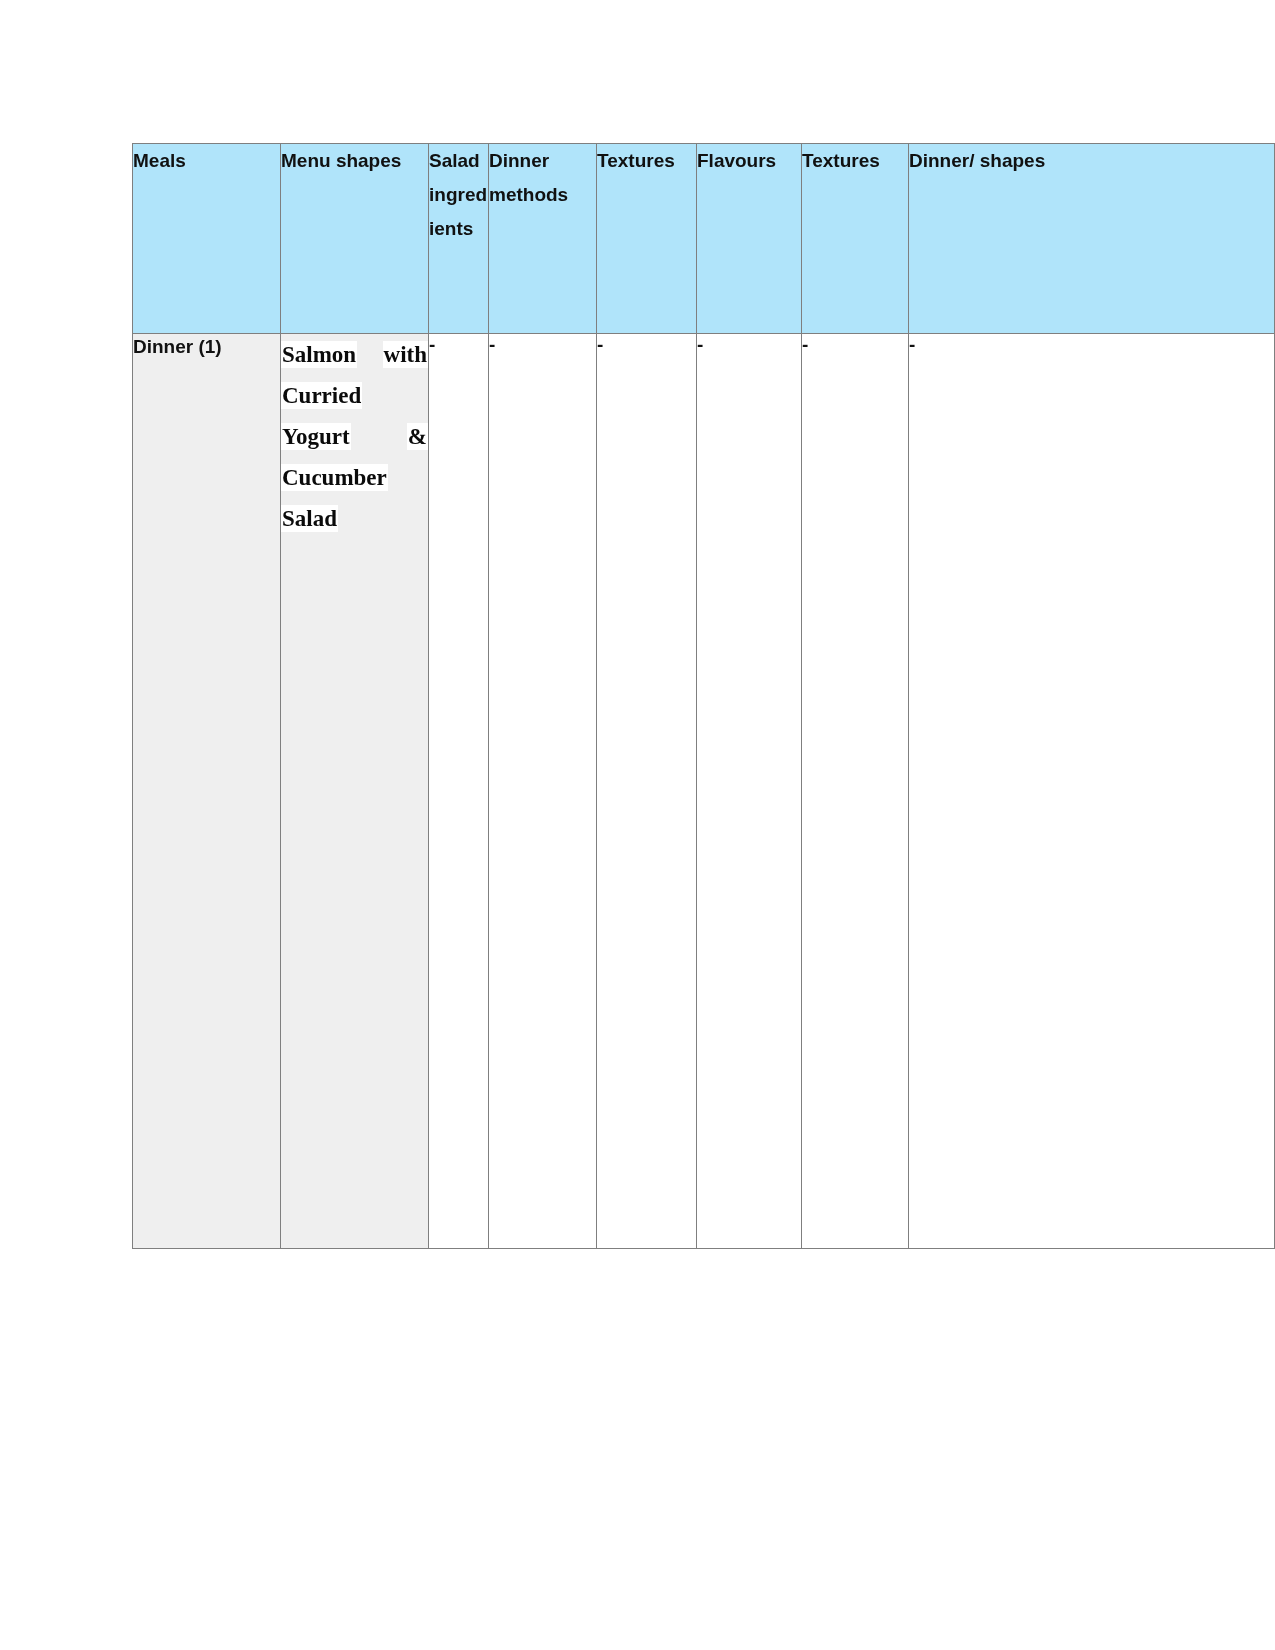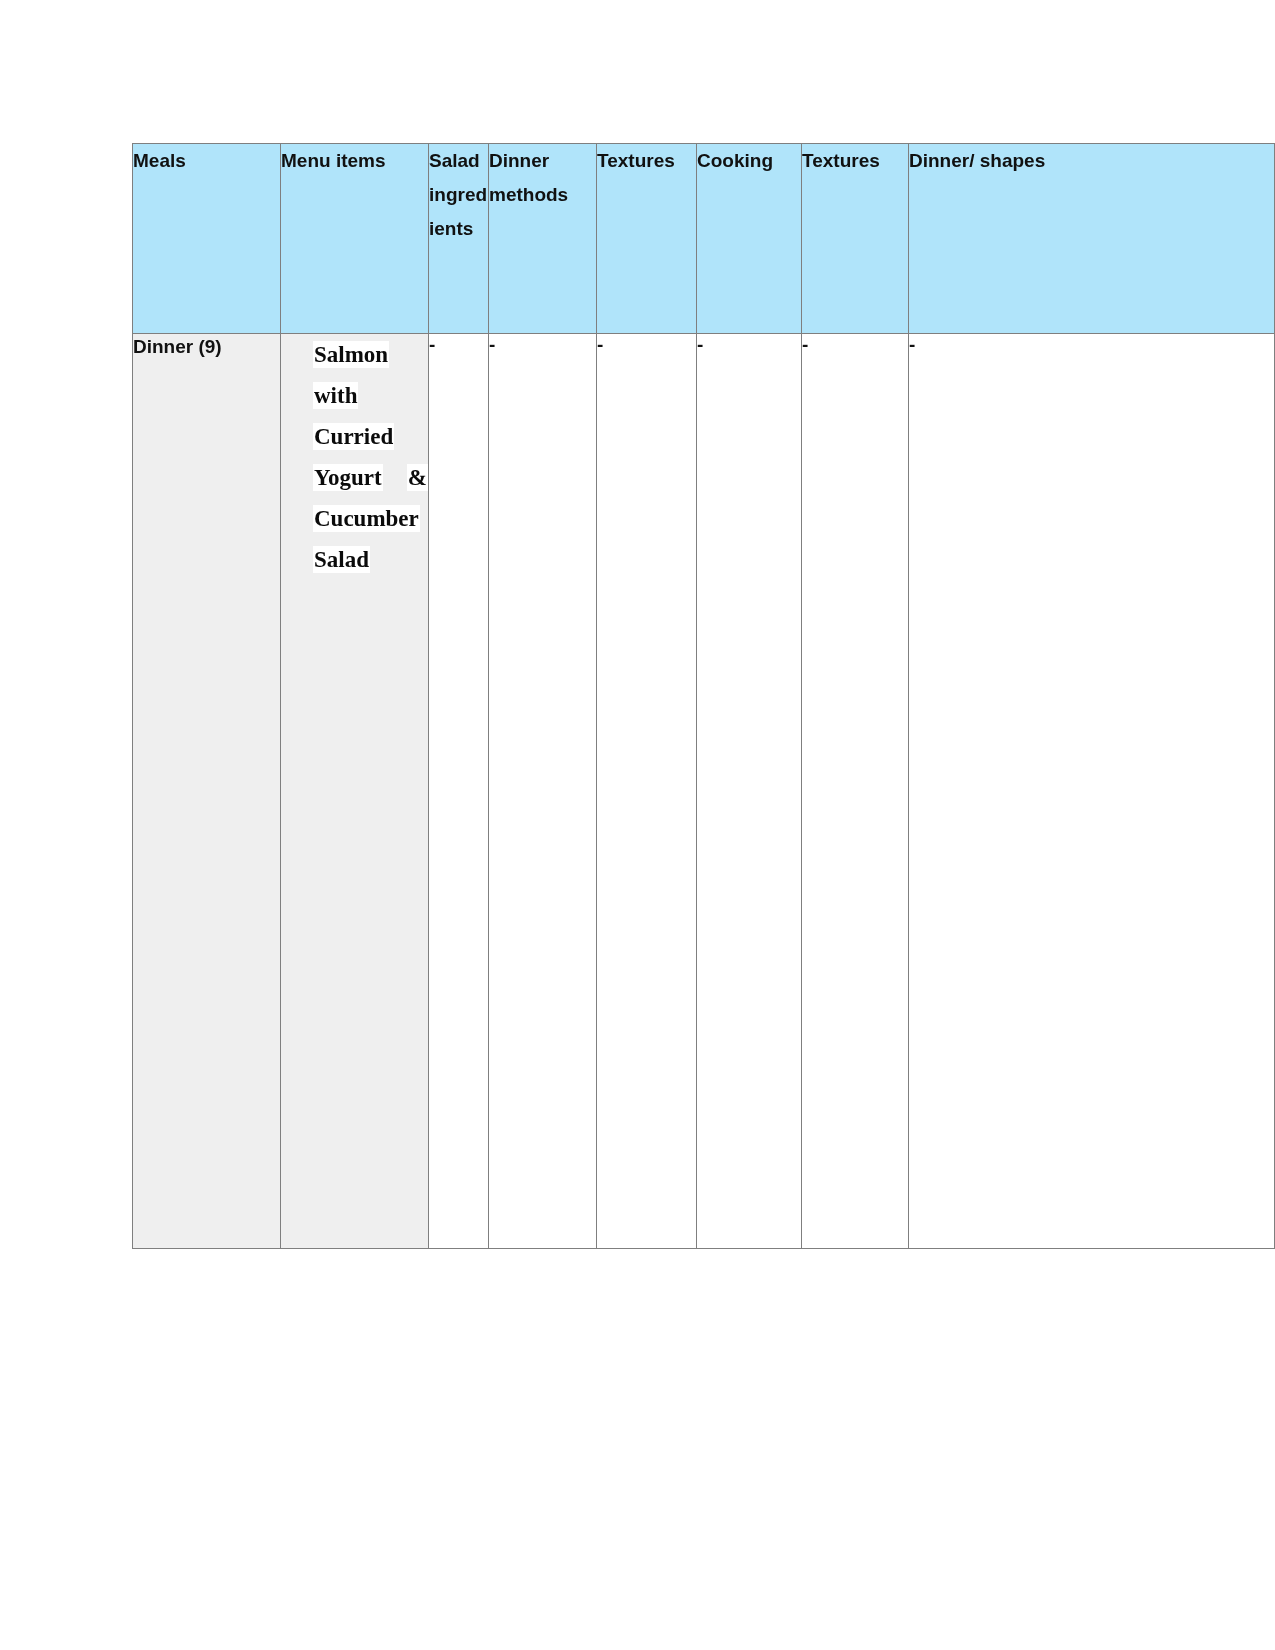--- a/index.html
+++ b/index.html
@@ -93,21 +93,20 @@
   .menu-text {
     font-family: "Liberation Serif", serif;
     font-weight: bold;
     font-size: 23px;
     line-height: 41px;
     color: #0b0b0b;
     text-align: justify;
     text-align-last: left;
     text-justify: inter-word;
     word-spacing: 0.02em;
-    margin-left: 32px;
   }
   .menu-text .hl {
     background: #ffffff;
     padding: 1px 1px;
     box-decoration-break: clone;
     -webkit-box-decoration-break: clone;
   }
 
   .dash {
     font-family: "Liberation Sans", sans-serif;
@@ -143,47 +142,47 @@
       <col class="w-texture">
       <col class="w-size">
     </colgroup>
 
     <thead>
       <tr>
         <th>
           <span class="hdr-text">Meals</span>
         </th>
         <th>
-          <span class="hdr-text">Menu items</span>
+          <span class="hdr-text">Menu shapes</span>
         </th>
         <th>
           <span class="hdr-text">Salad ingredients</span>
         </th>
         <th>
           <span class="hdr-text">Dinner methods</span>
         </th>
         <th>
           <span class="hdr-text">Textures</span>
         </th>
         <th>
-          <span class="hdr-text">Cooking</span>
+          <span class="hdr-text">Flavours</span>
         </th>
         <th>
           <span class="hdr-text">Textures</span>
         </th>
         <th>
           <span class="hdr-text">Dinner/ shapes</span>
         </th>
       </tr>
     </thead>
 
     <tbody>
       <tr>
         <td class="c-meals">
-          <div class="meal-label">Dinner (9)</div>
+          <div class="meal-label">Dinner (1)</div>
         </td>
         <td class="c-menu">
           <div class="menu-text"><span class="hl">Salmon</span> <span class="hl">with</span> <span class="hl">Curried</span> <span class="hl">Yogurt</span> <span class="hl">&amp;</span> <span class="hl">Cucumber</span> <span class="hl">Salad</span></div>
         </td>
         <td class="c-plain">
           <div class="dash">-</div>
         </td>
         <td class="c-plain">
           <div class="dash">-</div>
         </td>

